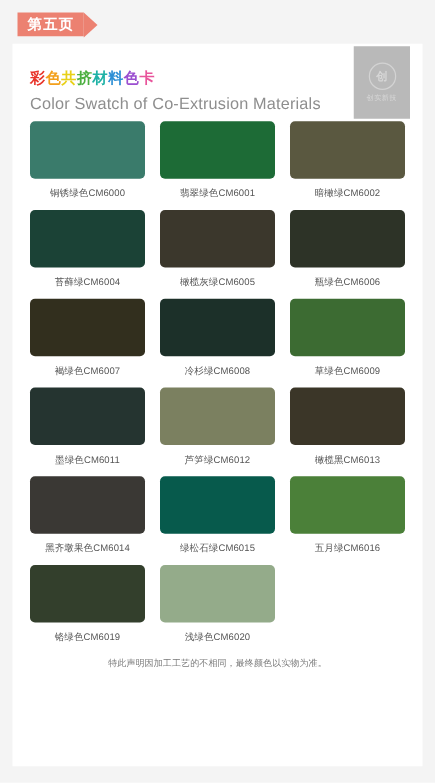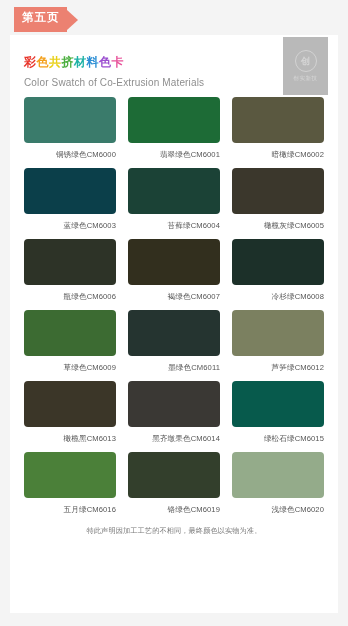--- a/index.html
+++ b/index.html
@@ -31,21 +31,21 @@
     z-index: 5;
   }
   .page-badge-body {
     background: #ec8171;
     color: #ffffff;
     font-size: 11.5px;
     font-weight: bold;
     letter-spacing: 1px;
     line-height: 21px;
     padding: 0 7px 0 8px;
-    height: 25px;
+    height: 19px;
     white-space: nowrap;
   }
   .page-badge-arrow {
     width: 0;
     height: 0;
     border-top: 10.5px solid transparent;
     border-bottom: 10.5px solid transparent;
     border-left: 11px solid #ec8171;
   }
 
@@ -69,21 +69,21 @@
   .title-cn {
     font-size: 12px;
     font-weight: bold;
     letter-spacing: 0.5px;
     line-height: 22px;
     white-space: nowrap;
   }
   .title-cn span { display: inline-block; }
   .title-en {
     margin-top: 5px;
-    font-size: 10px;
+    font-size: 13px;
     color: #8e8e8e;
     letter-spacing: 0.15px;
     line-height: 10px;
   }
   .logo-box {
     position: absolute;
     right: 10px;
     top: 2px;
     width: 45px;
     height: 58px;
@@ -118,21 +118,21 @@
   .grid {
     padding: 0 14px;
     display: grid;
     grid-template-columns: repeat(3, 1fr);
     column-gap: 12px;
     row-gap: 0;
   }
   .cell {
     display: flex;
     flex-direction: column;
-    align-items: flex-end;
+    align-items: center;
     margin-bottom: 8px;
   }
   .chip {
     width: 92px;
     height: 46px;
     border-radius: 4px;
   }
   .chip-label {
     margin-top: 7px;
     font-size: 7.6px;
@@ -182,24 +182,20 @@
         </div>
         <div class="cell">
           <div class="chip" style="background: rgb(29, 107, 54);"></div>
           <div class="chip-label">翡翠绿色CM6001</div>
         </div>
         <div class="cell">
           <div class="chip" style="background: rgb(90, 88, 64);"></div>
           <div class="chip-label">暗橄绿CM6002</div>
         </div>
         <div class="cell">
-          <div class="chip" style="background: rgb(11, 63, 74);"></div>
-          <div class="chip-label">蓝绿色CM6003</div>
-        </div>
-        <div class="cell">
           <div class="chip" style="background: rgb(27, 66, 54);"></div>
           <div class="chip-label">苔藓绿CM6004</div>
         </div>
         <div class="cell">
           <div class="chip" style="background: rgb(59, 55, 44);"></div>
           <div class="chip-label">橄榄灰绿CM6005</div>
         </div>
         <div class="cell">
           <div class="chip" style="background: rgb(45, 51, 39);"></div>
           <div class="chip-label">瓶绿色CM6006</div>

